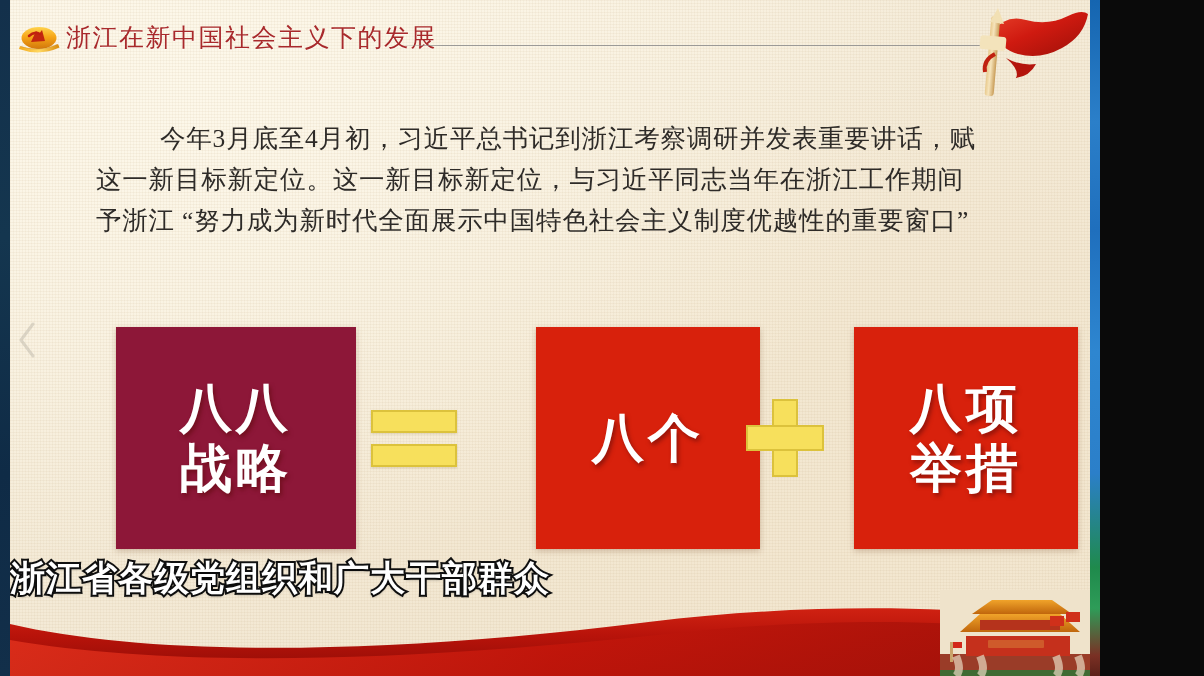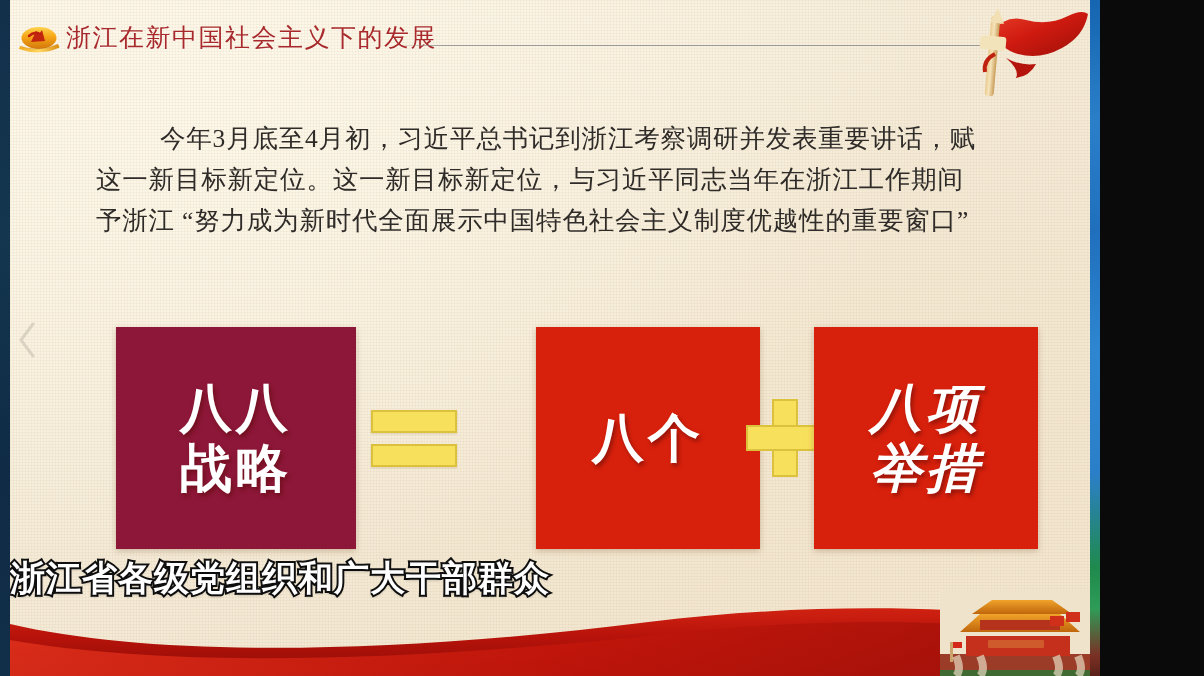--- a/index.html
+++ b/index.html
@@ -70,21 +70,21 @@
     color:#ffffff;
     font-family:"DejaVu Sans","Liberation Sans",sans-serif;
     font-weight:bold;
     font-size:52px;line-height:60px;letter-spacing:4px;
     text-shadow:2px 3px 4px rgba(90,10,10,0.55);
     box-shadow:0 2px 6px rgba(110,60,30,0.28);
   }
   .box .l{display:block;}
   #box-strategy{left:84px;width:240px;background:#8d1738;margin-left:22px;}
   #box-advantages{left:478px;width:224px;background:#d8210c;margin-left:48px;}
-  #box-measures{left:804px;width:224px;background:#d8210c;font-style:italic;}
+  #box-measures{left:844px;width:224px;background:#d8210c;}
 
   
   .op{position:absolute;top:0;height:222px;display:flex;align-items:center;justify-content:center;}
   #op-equals{left:330px;width:148px;}
   #op-plus{left:702px;width:146px;}
   .eq-bar{
     width:82px;height:19px;background:#f7e05c;border:2px solid #dcc23c;
     box-shadow:0 1px 2px rgba(120,90,20,0.2);
   }
   .eq-wrap{display:flex;flex-direction:column;gap:11px;}

